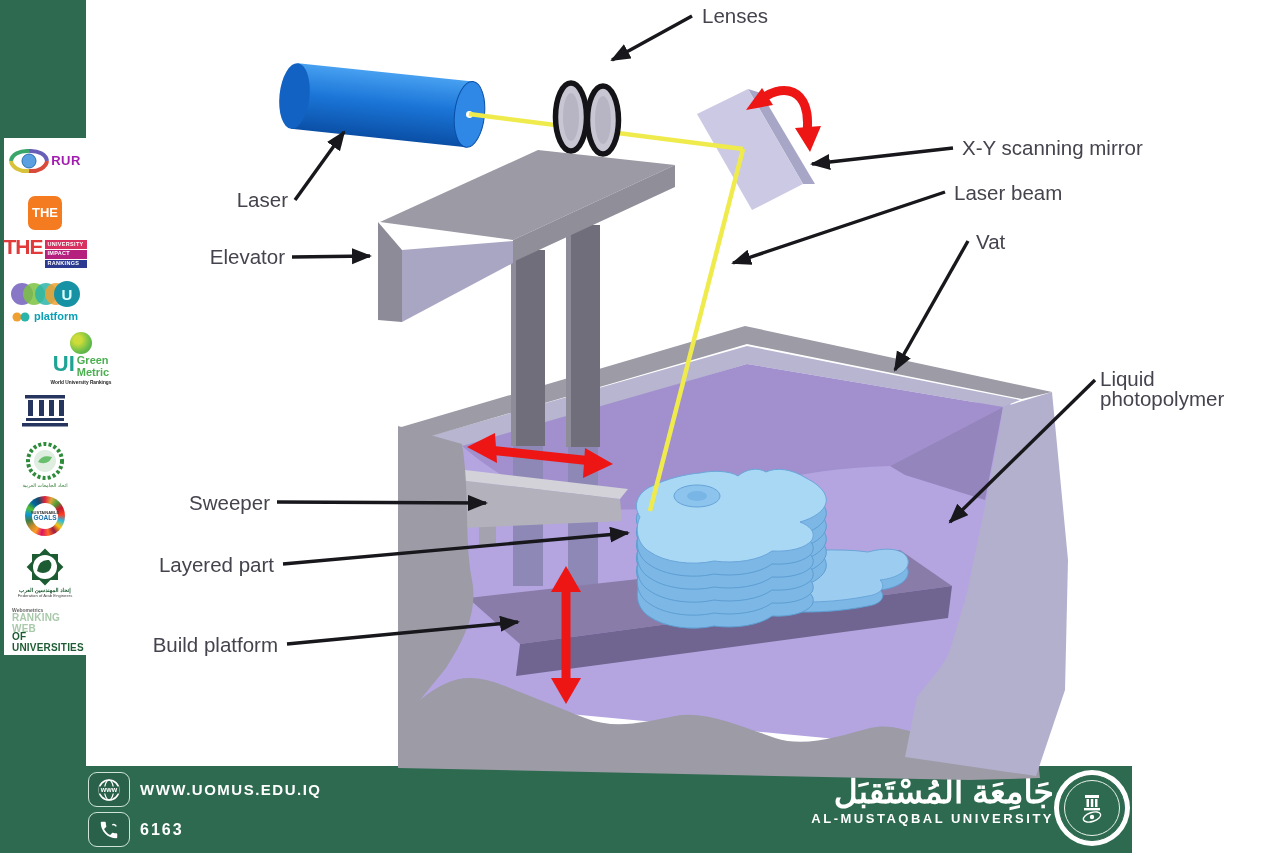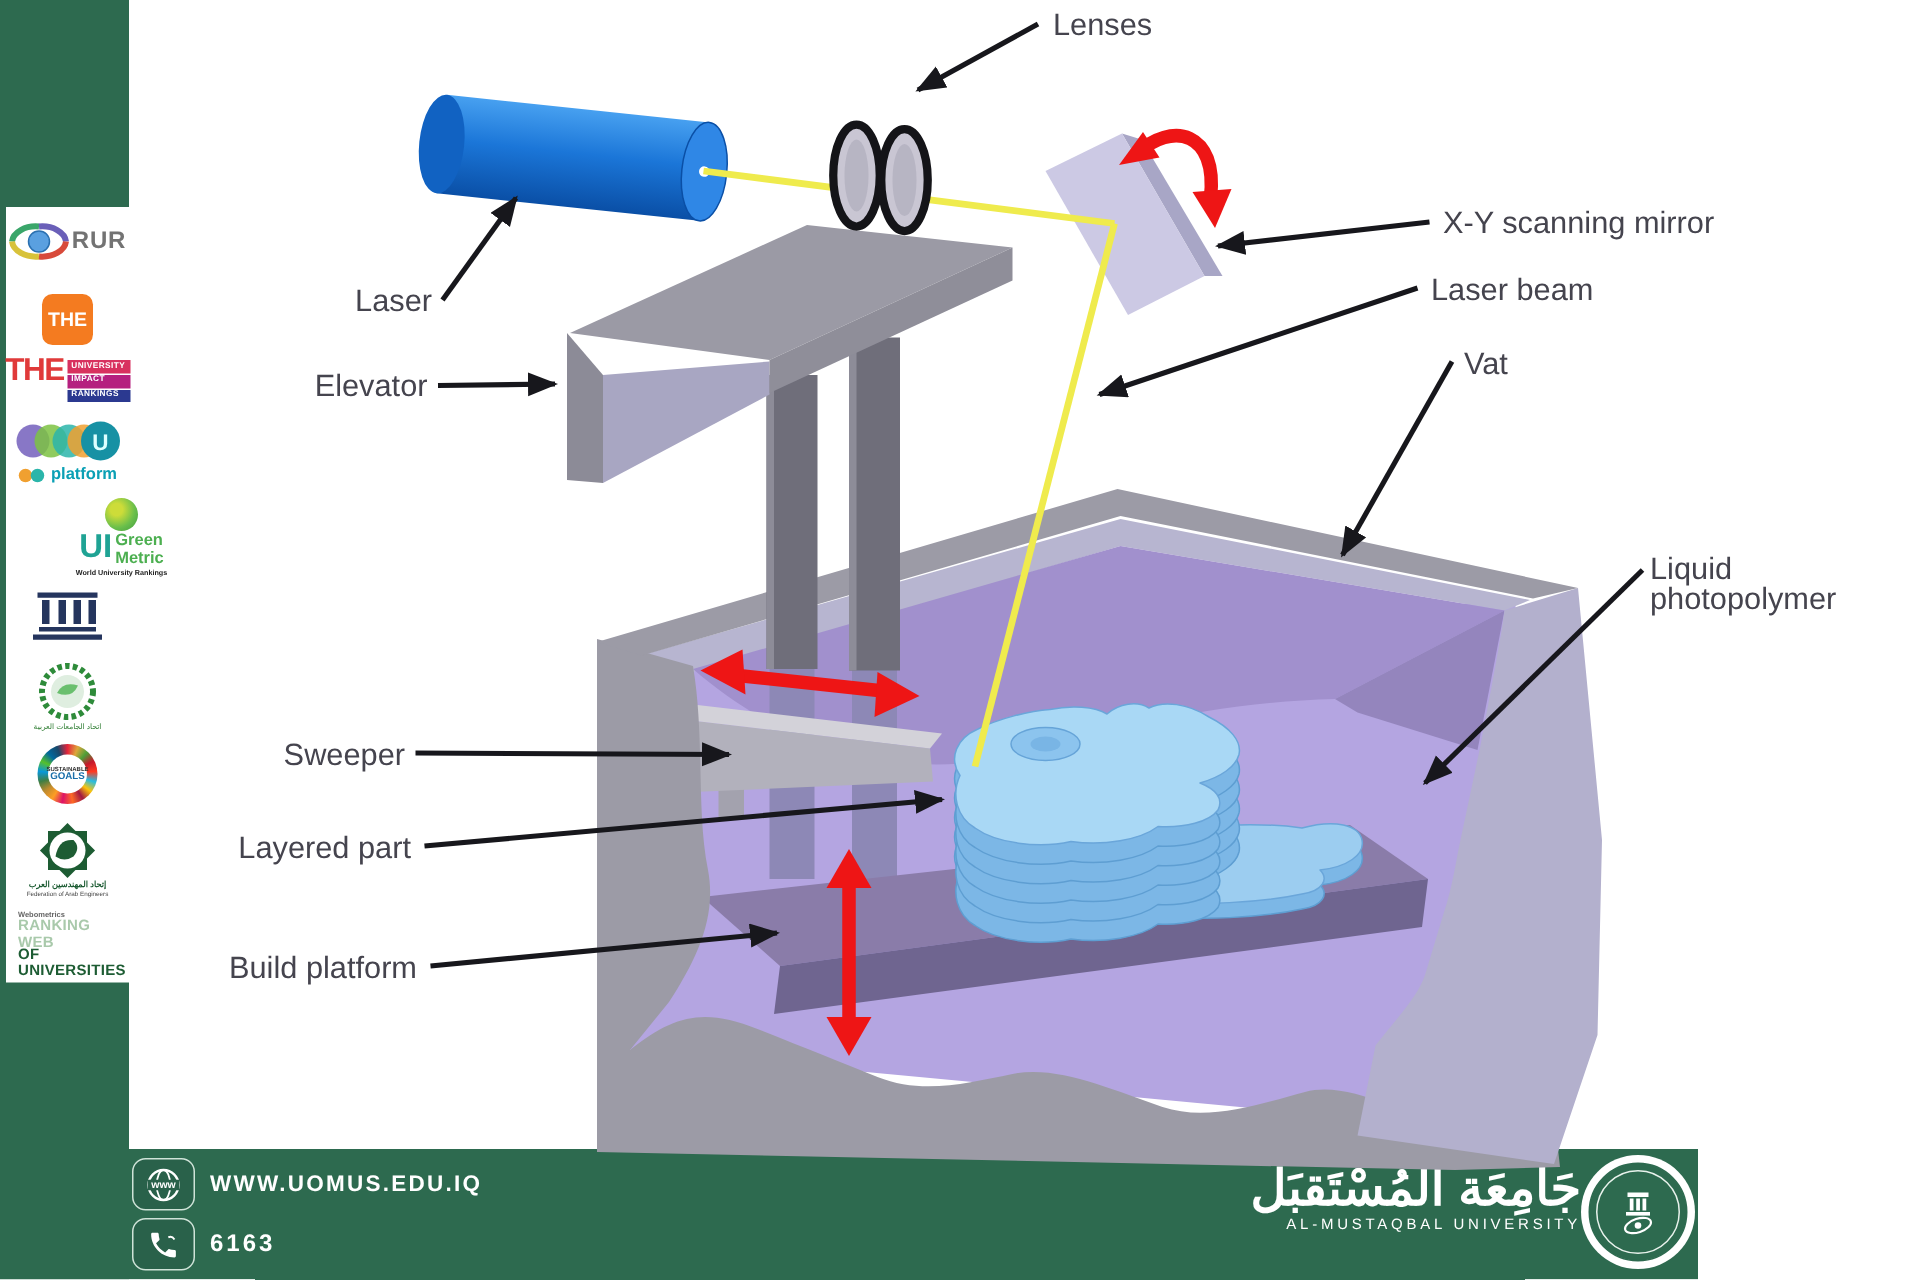--- a/index.html
+++ b/index.html
@@ -6,21 +6,21 @@
   .stage{position:relative;width:1280px;height:853px;overflow:hidden;background:#ffffff;
          font-family:"Liberation Sans",sans-serif;}
   
   .green-bar{position:absolute;left:0;top:0;width:86px;height:853px;background:#2d6a4f;}
   
   .logo-panel{position:absolute;left:4px;top:138px;width:82px;height:517px;background:#ffffff;}
   .logo-item{position:absolute;left:0;width:82px;display:flex;flex-direction:column;align-items:center;}
   .logo-item *{line-height:1.05;}
   
   .rur-row{display:flex;align-items:center;gap:2px;}
-  .rur-text{font-size:16px;font-weight:bold;color:#737373;letter-spacing:.5px;}
+  .rur-text{font-size:13px;font-weight:bold;color:#a21caf;letter-spacing:.5px;}
   
   .the-box{width:34px;height:34px;background:#f47b20;border-radius:7px;display:flex;align-items:center;justify-content:center;}
   .the-box span{color:#fff;font-weight:900;font-size:13px;}
   
   .imp-row{display:flex;align-items:flex-start;gap:2px;}
   .imp-the{font-size:21px;font-weight:900;color:#e03a3a;letter-spacing:-1px;line-height:.85;}
   .imp-bars{display:flex;flex-direction:column;gap:1px;margin-top:2px;}
   .imp-bar{color:#fff;font-size:5.5px;font-weight:bold;padding:1.5px 3px;letter-spacing:.3px;}
   .imp-b1{background:#d8315f;} .imp-b2{background:#b5207f;} .imp-b3{background:#2b3990;}
   
@@ -57,21 +57,21 @@
   .f-row{display:flex;align-items:center;gap:10px;margin-bottom:5px;}
   .f-icon{width:40px;height:33px;border:1.2px solid #cfe3d8;border-radius:9px;background:#29614a;
           display:flex;align-items:center;justify-content:center;}
   .f-web{font-size:15px;font-weight:bold;letter-spacing:1.5px;}
   .f-phone{font-size:16px;font-weight:bold;letter-spacing:2px;}
   .f-center{position:absolute;left:395px;top:3px;width:395px;text-align:center;direction:rtl;}
   .f-c1{font-size:19px;font-weight:bold;}
   .f-c2,.f-c3{font-size:16px;font-weight:bold;margin-top:1px;}
   .f-right{position:absolute;right:78px;top:0;text-align:right;}
   .f-callig{font-size:33px;font-weight:bold;direction:rtl;line-height:1.55;}
-  .f-uni-en{font-size:10px;font-weight:400;letter-spacing:2.5px;margin-top:-6px;}
+  .f-uni-en{font-size:13px;font-weight:700;letter-spacing:2.5px;margin-top:-6px;}
   .seal{position:absolute;right:2px;top:4px;width:76px;height:76px;border-radius:50%;background:#fff;z-index:2;
         display:flex;align-items:center;justify-content:center;}
   .seal-in{width:64px;height:64px;border-radius:50%;background:#2d6a4f;border:1.5px solid #2d6a4f;
            display:flex;align-items:center;justify-content:center;position:relative;}
   .seal-ring{position:absolute;left:4px;top:4px;width:54px;height:54px;border:1px solid #e8f2ec;border-radius:50%;}
 </style>
 </head>
 <body>
 
 <div class="stage">

